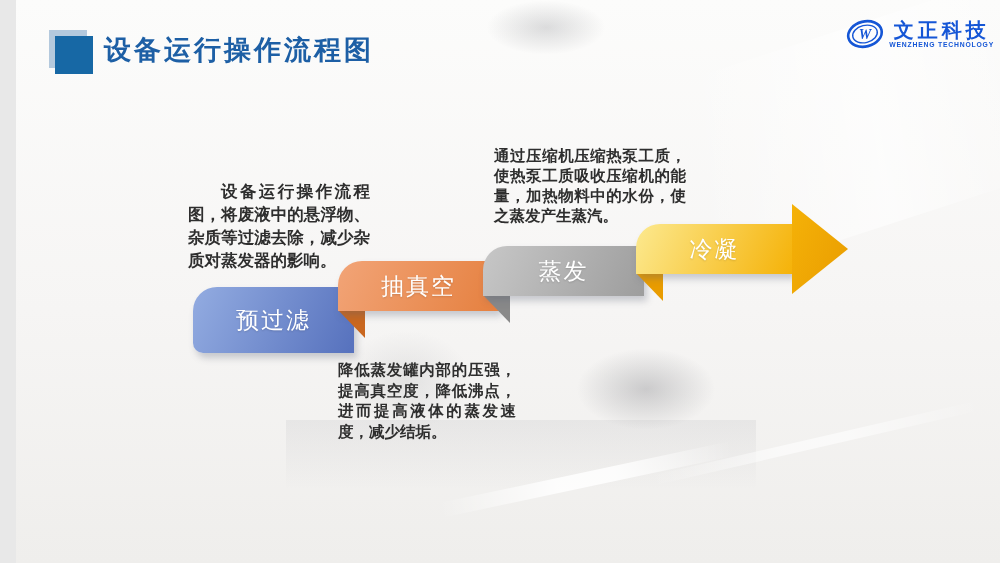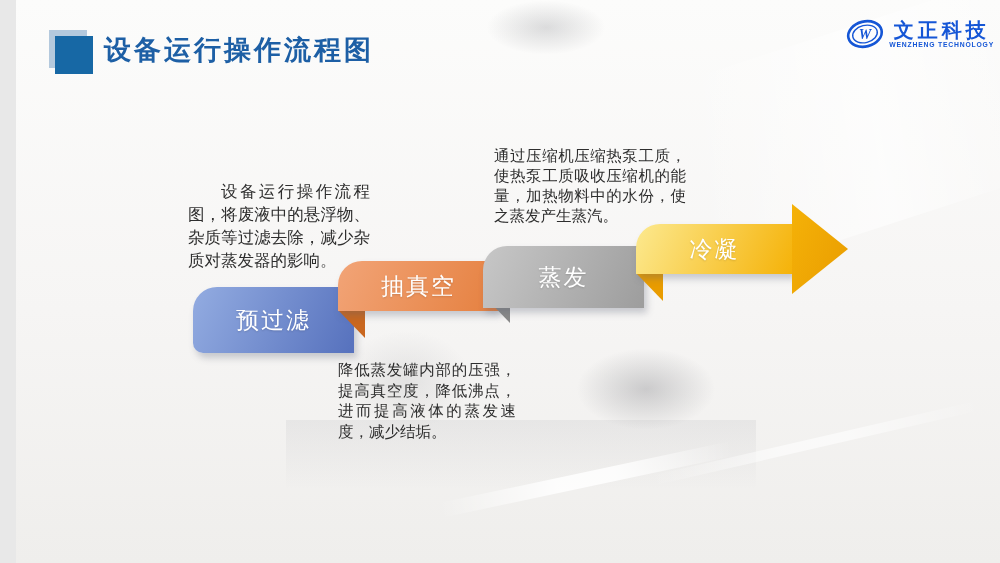--- a/index.html
+++ b/index.html
@@ -69,33 +69,33 @@
     text-shadow:0 1px 2px rgba(0,0,0,.15);
   }
   .fold{
     position:absolute;z-index:1;width:27px;height:28px;
     clip-path:polygon(0 0,100% 0,100% 100%);
   }
   .step1{z-index:10;} .step2{z-index:20;} .step3{z-index:30;} .step4{z-index:40;}
   .step1 .banner-body{left:177px;top:287px;width:161px;height:66px;border-bottom-left-radius:10px;}
   .step2 .banner-body{left:322px;top:261px;width:161px;height:50px;}
   .step2 .fold{left:322px;top:310px;}
-  .step3 .banner-body{left:467px;top:246px;width:161px;height:62px;}
+  .step3 .banner-body{left:467px;top:246px;width:161px;height:50px;}
   .step3 .fold{left:467px;top:295px;}
   .step4 .banner-body{left:620px;top:224px;width:157px;height:50px;}
   .step4 .fold{left:620px;top:273px;}
   .arrow-head{
     position:absolute;z-index:2;left:776px;top:204px;width:56px;height:90px;
     clip-path:polygon(0 0,100% 50%,0 100%);
     filter:drop-shadow(3px 4px 4px rgba(90,95,115,.30));
   }
 
   
   .desc{
-    position:absolute;color:#2e2e2e;font-weight:400;text-align:justify;
+    position:absolute;color:#2e2e2e;font-weight:700;text-align:justify;
   }
   .desc-prefilter{left:172px;top:180px;width:182px;font-size:16.5px;line-height:23px;text-indent:2em;}
   .desc-vacuum{left:322px;top:360px;width:178px;font-size:15.5px;line-height:20.5px;}
   .desc-evaporate{left:478px;top:146px;width:192px;font-size:15.5px;line-height:20px;}
   .desc-condense{left:640px;top:316px;width:186px;font-size:15px;line-height:19px;}
 </style>
 </head>
 <body>
 
 <div class="slide">

